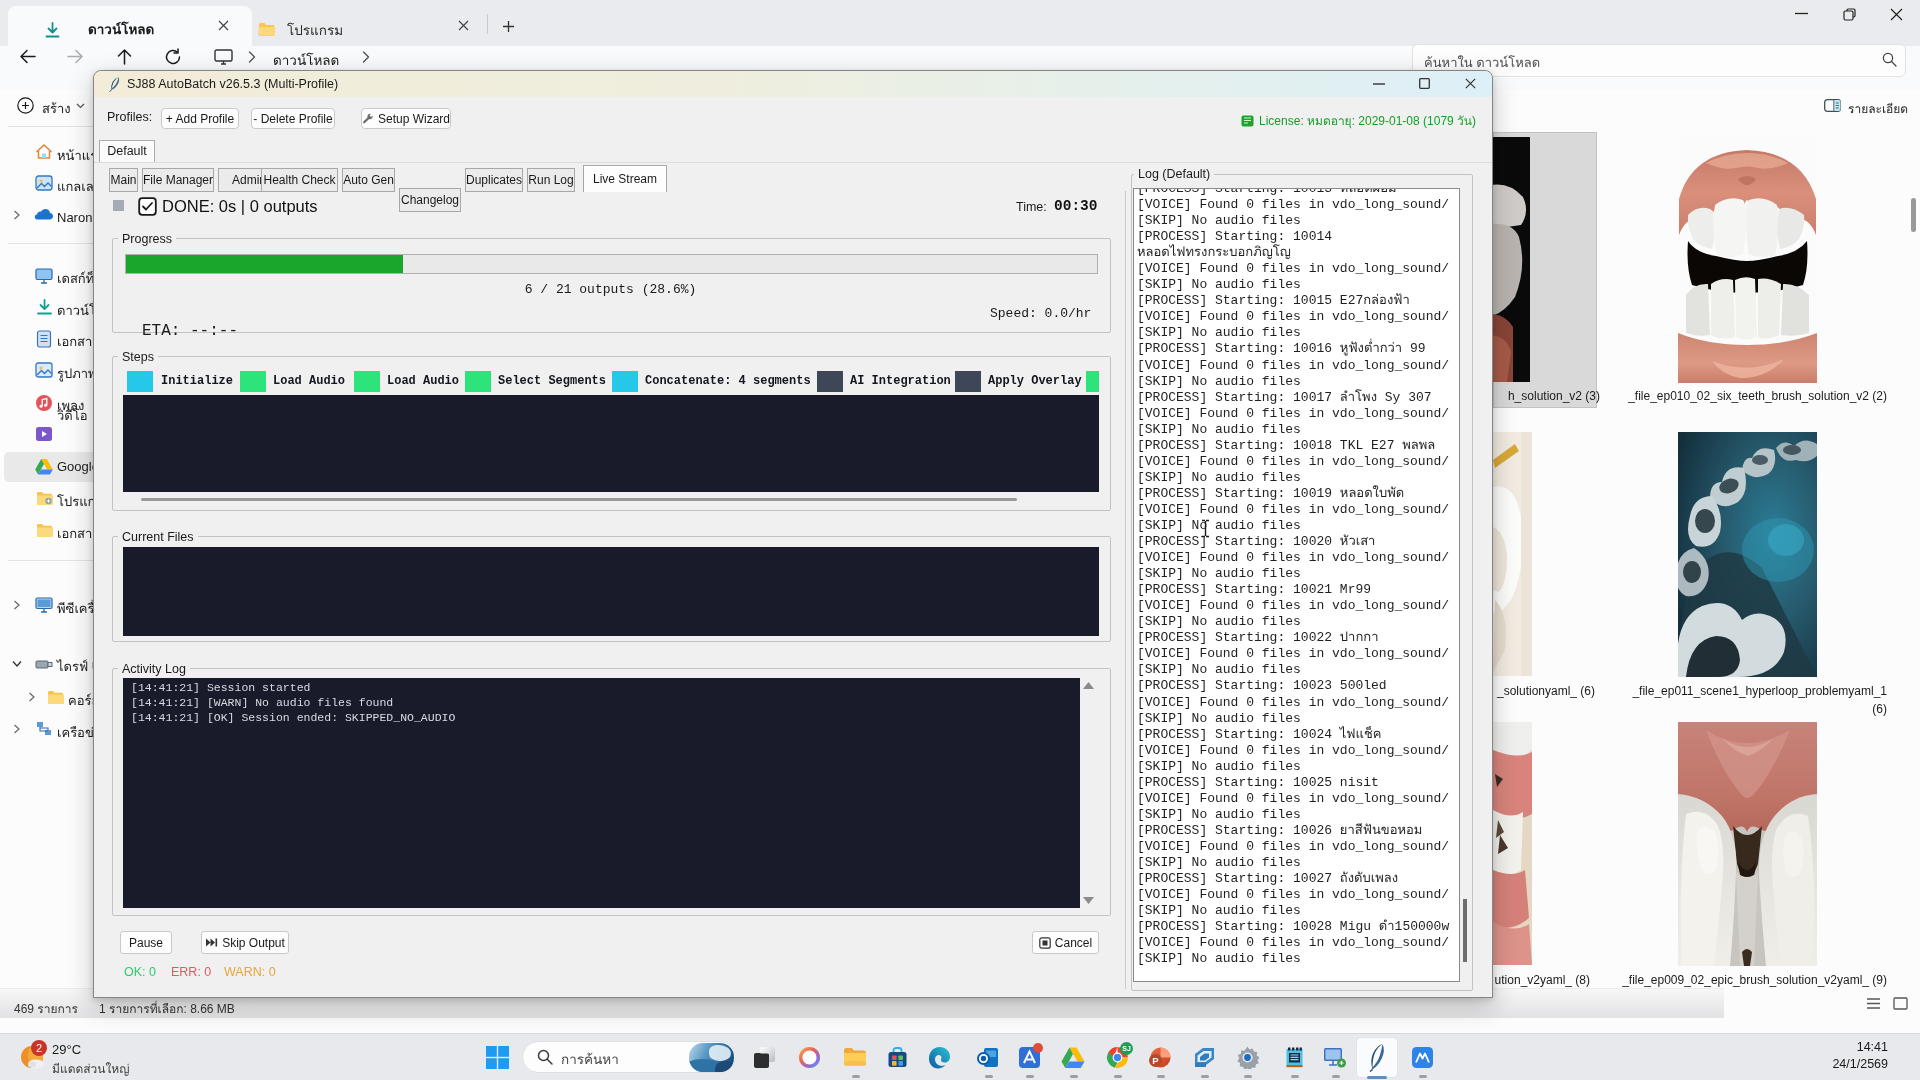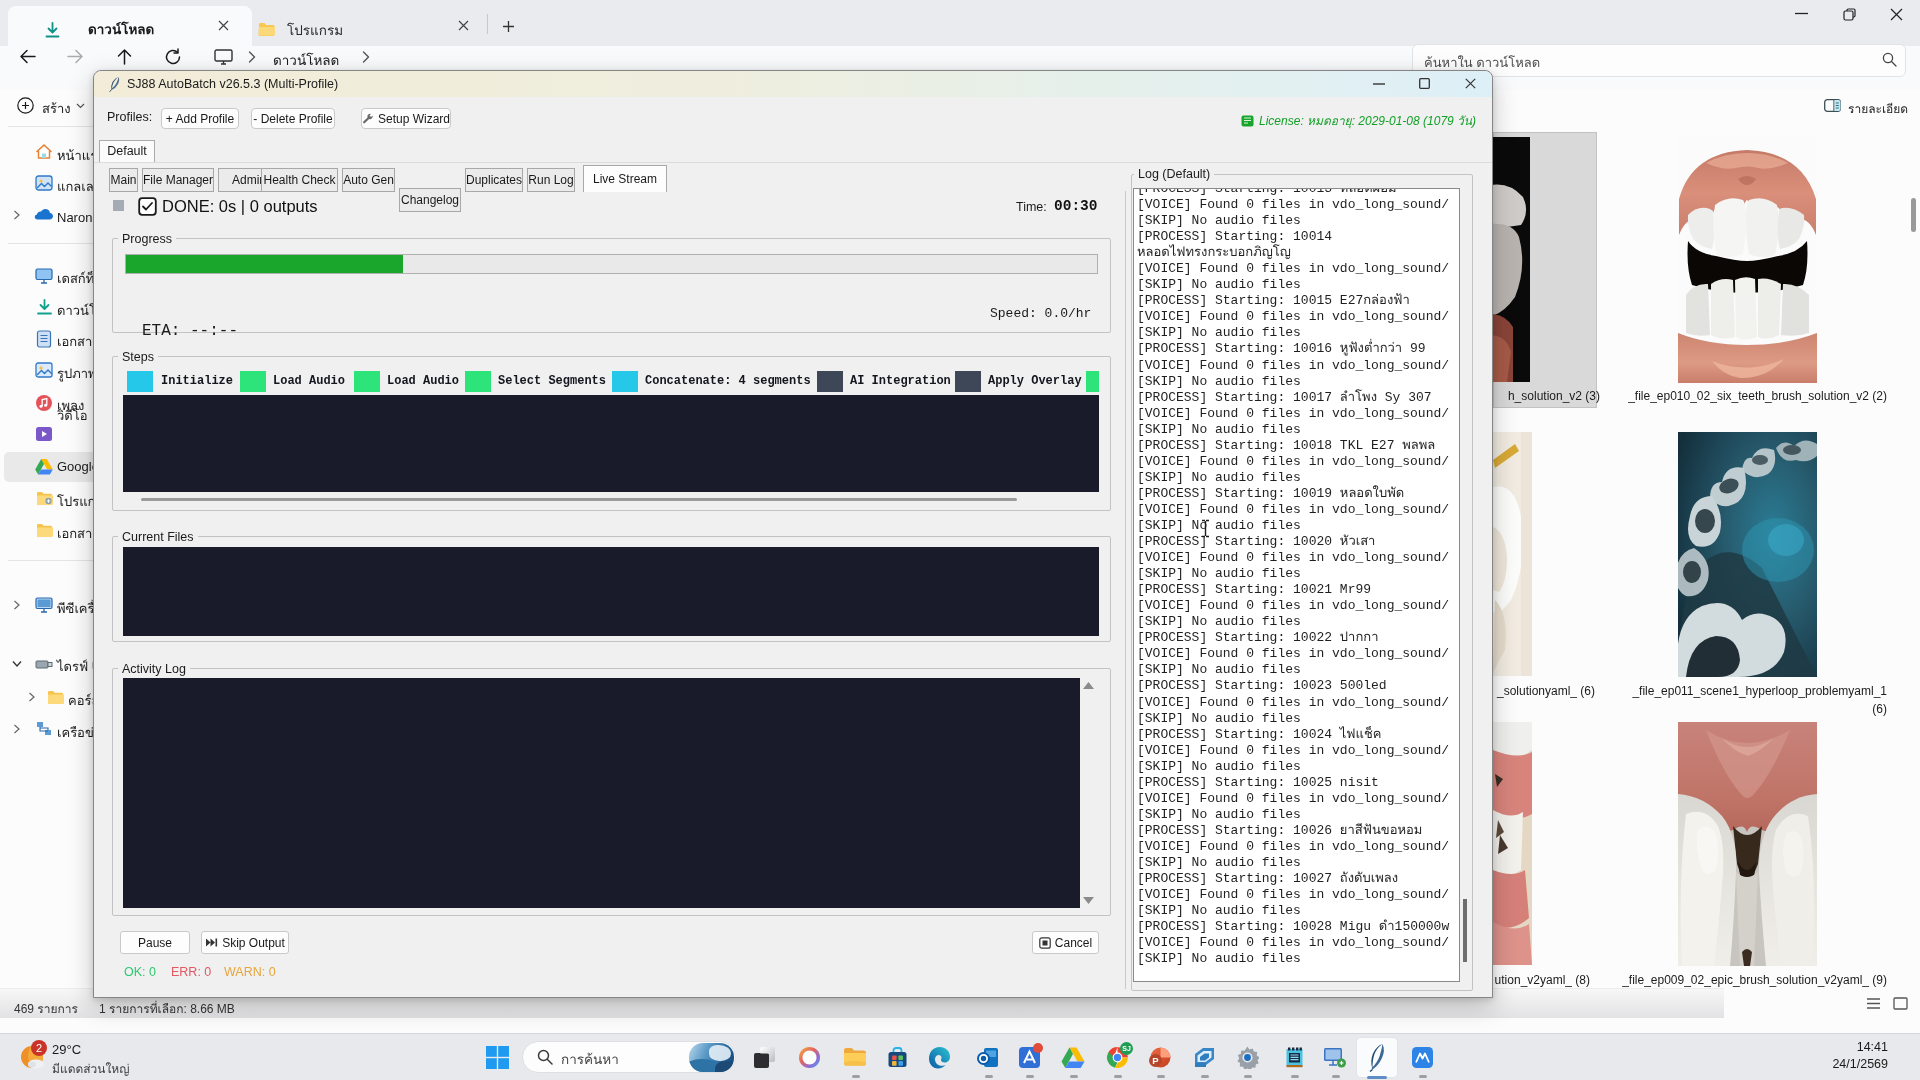--- a/index.html
+++ b/index.html
@@ -400,21 +400,21 @@
     <svg class="abs" style="left:1371px;top:7px" width="11" height="11" viewBox="0 0 11 11">
         <path d="M0.8 0.8l9.4 9.4M10.2 0.8L0.8 10.2" stroke="#333" stroke-width="1.2"></path>
       </svg>
 
     <div class="abs" style="left:13px;top:39px;font-size:12.5px;color:#1a1a1a;">Profiles:</div>
     <div class="btn" style="left:67px;top:37px;width:78px;height:21px;">+ Add Profile</div>
     <div class="btn" style="left:157px;top:37px;width:84px;height:21px;">- Delete Profile</div>
     <div class="btn" style="left:267px;top:37px;width:90px;height:21px;"><svg width="13" height="13" viewBox="0 0 13 13" style="margin-right:4px">
           <path d="M11.5 3.2 L9.8 4.9 L8.1 3.2 L9.8 1.5 A3 3 0 0 0 6 5.3 L1.5 9.8 A1.2 1.2 0 0 0 3.2 11.5 L7.7 7 A3 3 0 0 0 11.5 3.2Z" fill="#6a6a6a"></path>
         </svg>Setup Wizard</div>
-    <div class="abs" style="right:16px;top:40px;font-size:12px;color:#13a027;white-space:nowrap;display:flex;align-items:center;font-style:italic;"><svg width="13" height="13" viewBox="0 0 13 13" style="margin-right:5px">
+    <div class="abs" style="right:16px;top:40px;font-size:12px;color:#13a027;white-space:nowrap;display:flex;align-items:center;"><svg width="13" height="13" viewBox="0 0 13 13" style="margin-right:5px">
           <rect x="0.5" y="1.5" width="12" height="11" rx="2" fill="#17a62b"></rect>
           <path d="M3 4h7M3 6.5h7M3 9h4" stroke="#d8f5dc" stroke-width="1"></path>
         </svg>License: หมดอายุ: 2029-01-08 (1079 วัน)</div>
 
     <div class="abs" style="left:5px;top:69px;width:56px;height:23px;background:#fbfbfb;border:1px solid #ababab;border-bottom:none;box-sizing:border-box;font-size:12.5px;color:#1a1a1a;text-align:center;line-height:21px;">Default</div>
     <div class="abs" style="left:0;top:91px;width:1398px;height:1px;background:#dcdcdc;"></div>
 
     <div class="tab" style="left:15px;width:29px;">Main</div>
     <div class="tab" style="left:48px;width:72px;">File Manager</div>
     <div class="tab" style="left:124px;width:62px;">Admin</div>
@@ -432,20 +432,21 @@
         <path d="M5 9.5l3 3 6-6.5" fill="none" stroke="#1a1a1a" stroke-width="1.8" stroke-linecap="round" stroke-linejoin="round"></path>
       </svg>
     <div class="abs" style="left:68px;top:126px;font-size:16.5px;font-weight:normal;color:#111;">DONE: 0s | 0 outputs</div>
     <div class="abs" style="left:922px;top:129px;font-size:12.5px;color:#1a1a1a;">Time:</div>
     <div class="abs mono" style="left:960px;top:127px;font-size:14.5px;font-weight:bold;color:#111;">00:30</div>
 
     <div class="lframe" style="left:18px;top:167px;width:997px;height:93px;"></div>
     <div class="lframelabel" style="left:24px;top:161px;">Progress</div>
     <div class="abs" style="left:31px;top:183px;width:973px;height:20px;background:#e9e9e9;border:1px solid #b0b0b0;box-sizing:border-box;"></div>
     <div class="abs" style="left:32px;top:184px;width:277px;height:18px;background:#1aa62d;"></div>
+    <div class="abs mono" style="left:18px;top:211px;width:997px;text-align:center;font-size:13px;color:#1a1a1a;">6 / 21 outputs (28.6%)</div>
     <div class="abs mono" style="left:48px;top:235px;font-size:16px;color:#1a1a1a;margin-top:16px;">ETA: --:--</div>
     <div class="abs mono" style="left:896px;top:235px;font-size:13px;color:#1a1a1a;">Speed: 0.0/hr</div>
 
     <div class="lframe" style="left:18px;top:285px;width:997px;height:153px;"></div>
     <div class="lframelabel" style="left:24px;top:279px;">Steps</div>
     <div class="chip" style="left:33px;background:#25c8e8;"></div>
       <div class="chiptext" style="left:67px;">Initialize</div>
     <div class="chip" style="left:146px;background:#2ce47a;"></div>
       <div class="chiptext" style="left:179px;">Load Audio</div>
     <div class="chip" style="left:260px;background:#2ce47a;"></div>
@@ -462,28 +463,31 @@
     <div class="darkpanel" style="left:29px;top:324px;width:976px;height:97px;"></div>
     <div class="abs" style="left:47px;top:427px;width:876px;height:3px;background:#9a9a9a;border-radius:2px;"></div>
 
     <div class="lframe" style="left:18px;top:465px;width:997px;height:104px;"></div>
     <div class="lframelabel" style="left:24px;top:459px;">Current Files</div>
     <div class="darkpanel" style="left:29px;top:476px;width:976px;height:89px;"></div>
 
     <div class="lframe" style="left:18px;top:597px;width:997px;height:246px;"></div>
     <div class="lframelabel" style="left:24px;top:591px;">Activity Log</div>
     <div class="darkpanel" style="left:29px;top:607px;width:957px;height:230px;"></div>
+    <pre class="abs mono" style="left:37px;top:609px;margin:0;font-size:11.5px;line-height:15px;color:#d8d9e0;">[14:41:21] Session started
+[14:41:21] [WARN] No audio files found
+[14:41:21] [OK] Session ended: SKIPPED_NO_AUDIO</pre>
     <svg class="abs" style="left:988px;top:610px" width="13" height="10" viewBox="0 0 13 10">
         <path d="M6.5 1L12 8H1z" fill="#8b8b8b"></path>
       </svg>
     <svg class="abs" style="left:988px;top:824px" width="13" height="10" viewBox="0 0 13 10">
         <path d="M6.5 9L1 2h11z" fill="#8b8b8b"></path>
       </svg>
 
-    <div class="btn" style="left:26px;top:860px;width:70px;height:23px;border-radius:3px;">Pause</div>
+    <div class="btn" style="left:26px;top:860px;width:52px;height:23px;border-radius:3px;">Pause</div>
     <div class="btn" style="left:107px;top:860px;width:88px;height:23px;border-radius:3px;"><svg width="13" height="11" viewBox="0 0 13 11" style="margin-right:4px">
           <path d="M1 1.5v8l4.5-4zM5.5 1.5v8l4.5-4z" fill="#333"></path>
           <rect x="10.5" y="1.5" width="1.6" height="8" fill="#333"></rect>
         </svg>Skip Output</div>
     <div class="btn" style="left:938px;top:860px;width:67px;height:23px;border-radius:3px;"><svg width="12" height="12" viewBox="0 0 12 12" style="margin-right:4px">
           <rect x="0.8" y="0.8" width="10.4" height="10.4" rx="2" fill="none" stroke="#333" stroke-width="1.2"></rect>
           <rect x="3.5" y="3.5" width="5" height="5" fill="#333"></rect>
         </svg>Cancel</div>
     <div class="abs" style="left:30px;top:894px;font-size:12.5px;color:#2ec971;">OK: 0</div>
     <div class="abs" style="left:77px;top:894px;font-size:12.5px;color:#e25762;">ERR: 0</div>

